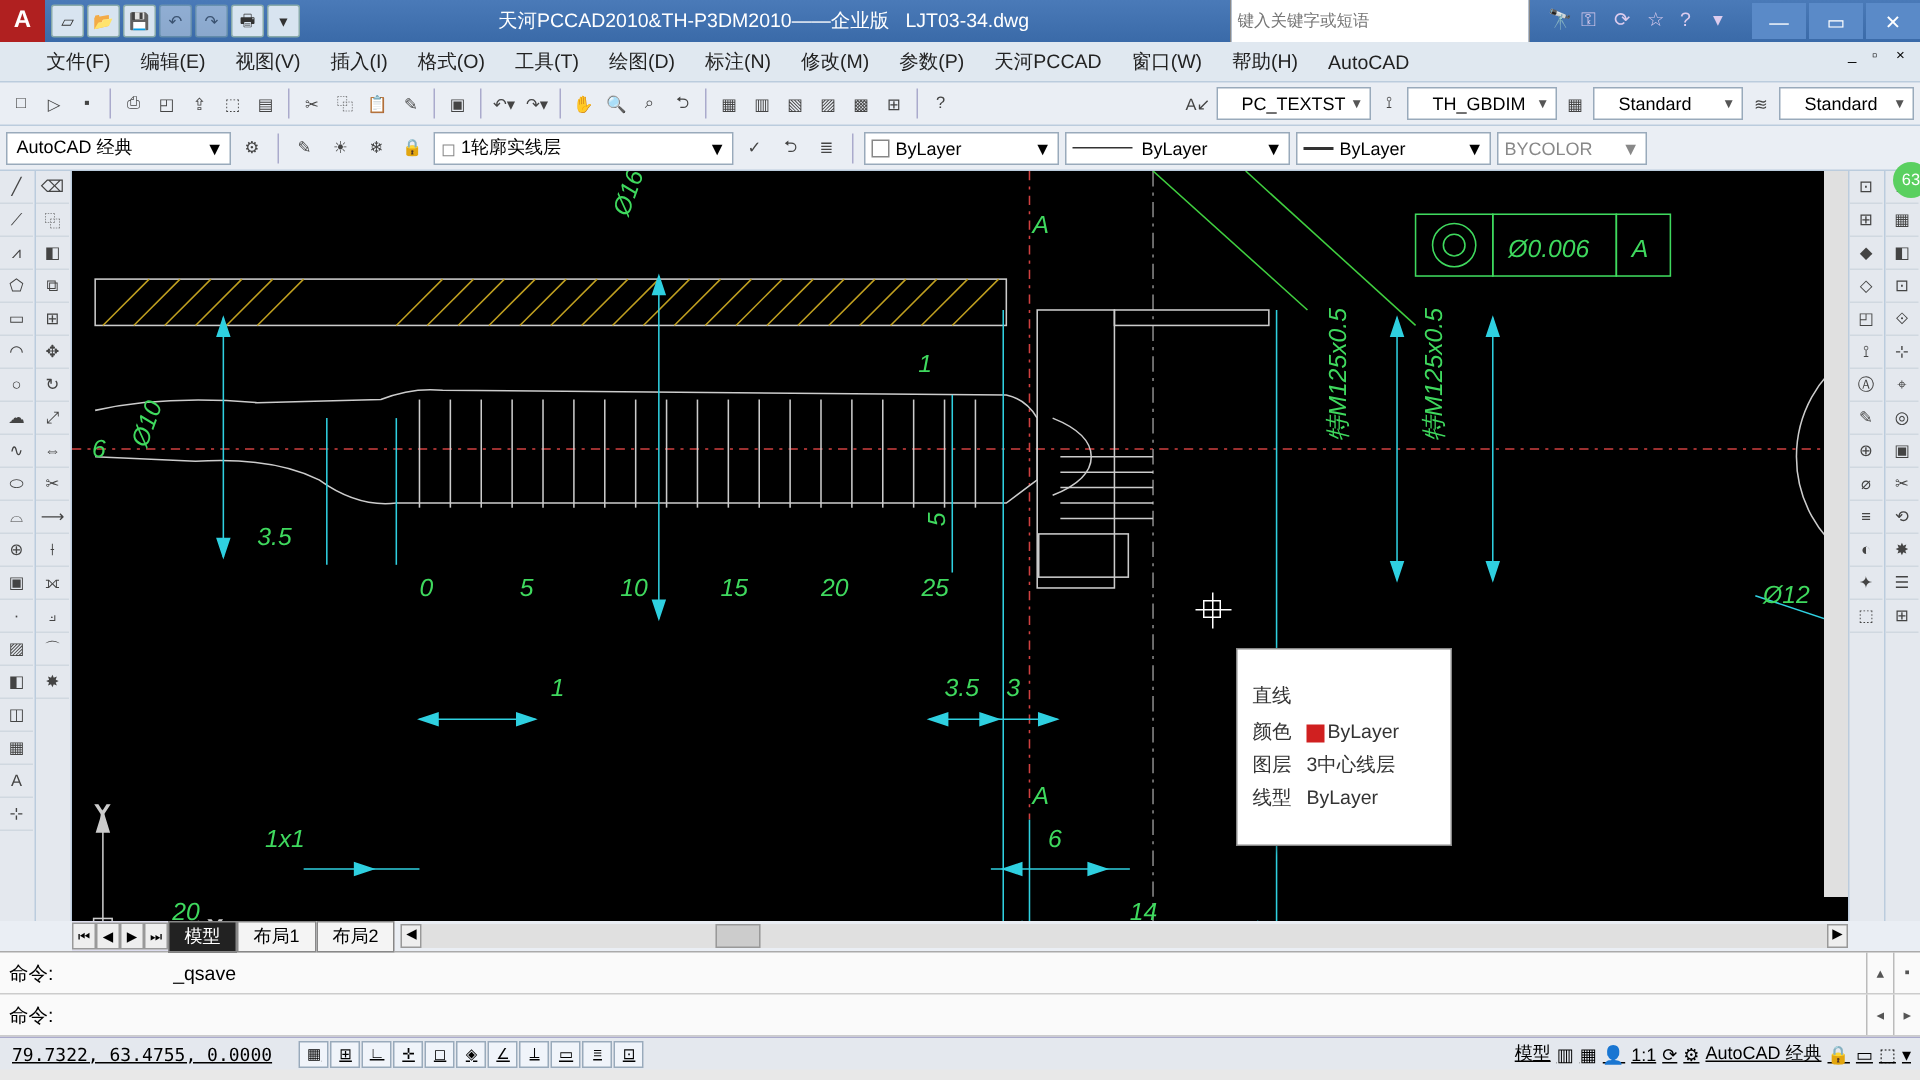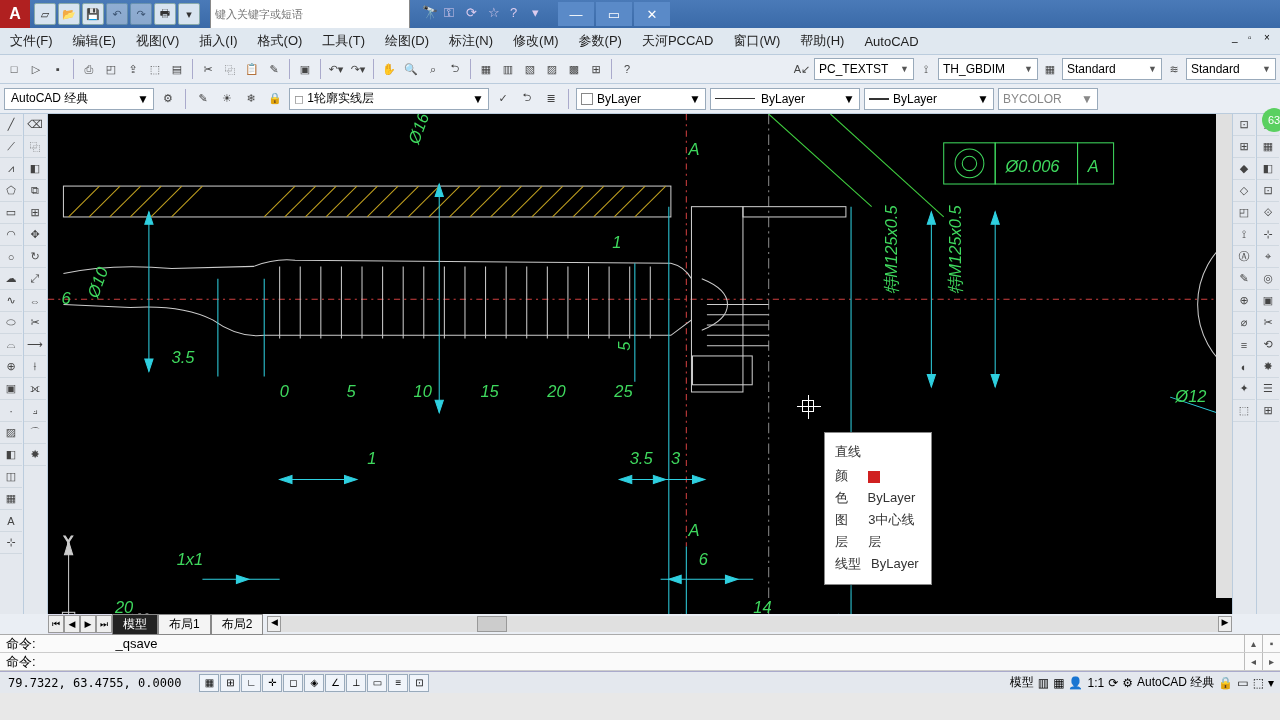--- a/index.html
+++ b/index.html
@@ -10,29 +10,29 @@
 .qat { display:flex; align-items:center; gap:2px; padding:0 4px; }
 .qat .btn { width:22px; height:22px; background:#d8e4f0; border:1px solid #8aa; border-radius:2px; display:flex; align-items:center; justify-content:center; font-size:11px; color:#333; }
 .titlebar .title-text { flex:1; text-align:center; font-size:13px; }
 .titlebar .search { width:200px; height:36px; background:#fff; border:1px solid #888; margin:0 6px; }
 .titlebar .search input { width:100%; height:100%; border:none; padding:0 4px; font-size:11px; color:#666; outline:none; }
 .titlebar .right-icons { display:flex; gap:4px; padding:0 6px; }
 .titlebar .ri { width:18px; height:18px; color:#dce; font-size:13px; }
 .win-controls { display:flex; }
 .win-controls div { width:36px; height:24px; background:#5a8ac8; display:flex; align-items:center; justify-content:center; color:#fff; margin-left:2px; font-size:13px; }
 
-.menubar { height:26px; background:#e0e8f0; display:flex; align-items:center; padding:0 0; gap:0; position:relative; }
+.menubar { height:26px; background:#e0e8f0; display:flex; align-items:center; padding:0 21px; gap:0; position:relative; }
 .menubar .mi { padding:4px 10px; font-size:13px; color:#222; }
 .menubar .docctrl { position:absolute; right:2px; top:4px; display:flex; gap:2px; }
 .menubar .docctrl span { width:14px; height:14px; font-size:10px; }
 
 .toolbar-row { height:30px; background:#eaeef4; border-top:1px solid #bcd; border-bottom:1px solid #bcd; display:flex; align-items:center; padding:0 4px; gap:2px; }
 .tb { width:20px; height:20px; border:1px solid transparent; display:flex; align-items:center; justify-content:center; font-size:11px; color:#444; }
 .sep { width:1px; height:20px; background:#aac; margin:0 3px; }
-.style-combo { height:22px; border:1px solid #9ab; background:#fff; display:flex; align-items:center; padding:0 4px; font-size:12px; min-width:100px; position:relative; }
+.style-combo { height:22px; border:1px solid #9ab; background:#fff; display:flex; align-items:center; padding:0 16px; font-size:12px; min-width:100px; position:relative; }
 .style-combo .dd { position:absolute; right:4px; font-size:9px; color:#555; }
 
 .row2 { height:30px; background:#eaeef4; border-bottom:1px solid #bcd; display:flex; align-items:center; padding:0 4px; gap:4px; }
 .workspace-combo { width:150px; height:22px; border:1px solid #9ab; background:#fff; display:flex; align-items:center; padding:0 6px; font-size:12px; position:relative; }
 .layer-combo { width:200px; height:22px; border:1px solid #9ab; background:#fff; display:flex; align-items:center; padding:0 4px; font-size:12px; position:relative; }
 .prop-combo { width:130px; height:22px; border:1px solid #9ab; background:#fff; display:flex; align-items:center; padding:0 4px; font-size:12px; position:relative; }
 
 .main-area { display:flex; height:500px; }
 .left-tools { width:24px; background:#e4e8ee; border-right:1px solid #bcd; display:flex; flex-direction:column; }
 .left-tools2 { width:24px; background:#e4e8ee; border-right:1px solid #bcd; display:flex; flex-direction:column; }
@@ -50,55 +50,58 @@
 .mt-tab.active { background:#222; color:#fff; }
 .dim-text { fill:#3fd95e; font-family:Arial; font-style:italic; font-size:16px; }
 .dim-line { stroke:#2fd0e0; stroke-width:1; }
 .arrow { fill:#2fd0e0; }
 .red-center { stroke:#d04040; stroke-width:1; stroke-dasharray:6 4 2 4; }
 .part { stroke:#cccccc; stroke-width:1; fill:none; }
 .hatch { stroke:#c0a020; stroke-width:1; }
 .green-line { stroke:#40d040; stroke-width:1; }
 
 
-.tooltip { position:absolute; left:776px; top:318px; width:108px; background:#fff; border:1px solid #888; box-shadow:2px 2px 6px rgba(0,0,0,.4); font-size:13px; padding:8px 10px; line-height:1.7; color:#333; }
+.tooltip { position:absolute; left:776px; top:318px; width:144px; background:#fff; border:1px solid #888; box-shadow:2px 2px 6px rgba(0,0,0,.4); font-size:13px; padding:20px 10px; line-height:1.7; color:#333; }
 .tooltip .row { display:flex; gap:10px; }
 .tooltip .sw { width:12px; height:12px; display:inline-block; margin-right:2px; vertical-align:middle; }
 .cursor-pick { position:absolute; left:754px; top:286px; width:12px; height:12px; border:1px solid #fff; }
 .cursor-pick::before,.cursor-pick::after { content:""; position:absolute; background:#fff; }
 .cursor-pick::before { left:5px; top:-6px; width:1px; height:24px; }
 .cursor-pick::after { top:5px; left:-6px; height:1px; width:24px; }
 
 
 .badge63 { position:absolute; right:-6px; top:108px; width:24px; height:24px; border-radius:50%; background:#5ad060; color:#fff; display:flex; align-items:center; justify-content:center; font-size:11px; }
 
 .cmd-area { background:#fafafa; border-top:1px solid #aaa; }
-.cmd-line { height:18px; border-bottom:1px solid #ccc; display:flex; align-items:center; padding:0 6px; font-family:Consolas,monospace; font-size:13px; position:relative;gap:36px; }
+.cmd-line { height:28px; border-bottom:1px solid #ccc; display:flex; align-items:center; padding:0 6px; font-family:Consolas,monospace; font-size:13px; position:relative;gap:36px; }
 .cmd-scroll { position:absolute; right:0; top:0; width:36px; height:100%; display:flex; }
 .cmd-scroll div { width:18px; border-left:1px solid #bbb; display:flex; align-items:center; justify-content:center; font-size:10px; color:#555; }
 
-.statusbar { height:22px; background:#e4e8ee; border-top:1px solid #aac; display:flex; align-items:center; font-size:12px; }
+.statusbar { height:22px; background:#e4e8ee; border-top:1px solid #aac; display:flex; align-items:center; font-size:12px;text-decoration:underline; }
 .statusbar .coords { padding:0 8px; font-family:Consolas,monospace; }
 .stat-btns { display:flex; margin-left:10px; }
 .sb { width:20px; height:18px; border:1px solid #9ab; background:#f0f4fa; margin-right:1px; display:flex; align-items:center; justify-content:center; font-size:10px; }
 .statusbar .right { margin-left:auto; display:flex; align-items:center; gap:4px; padding-right:6px; }
 </style>
 </head>
 <body>
 
 <div class="titlebar">
   <div class="logo">A</div>
   <div class="qat">
     <div class="btn">▱</div>
     <div class="btn">📂</div>
     <div class="btn">💾</div>
     <div class="btn" style="opacity:.5">↶</div>
     <div class="btn" style="opacity:.5">↷</div>
     <div class="btn">🖶</div>
     <div class="btn">▾</div>
+  </div>
+  <div class="title-text">
+    <span>天河PCCAD2010&amp;TH-P3DM2010——企业版</span>&nbsp;&nbsp;&nbsp;<span>LJT03-34.dwg</span>
   </div>
   <div class="search">
     <input placeholder="键入关键字或短语" style="">
   </div>
   <div class="right-icons">
     <span class="ri">🔭</span>
     <span class="ri">⚿</span>
     <span class="ri">⟳</span>
     <span class="ri">☆</span>
     <span class="ri">?</span>

